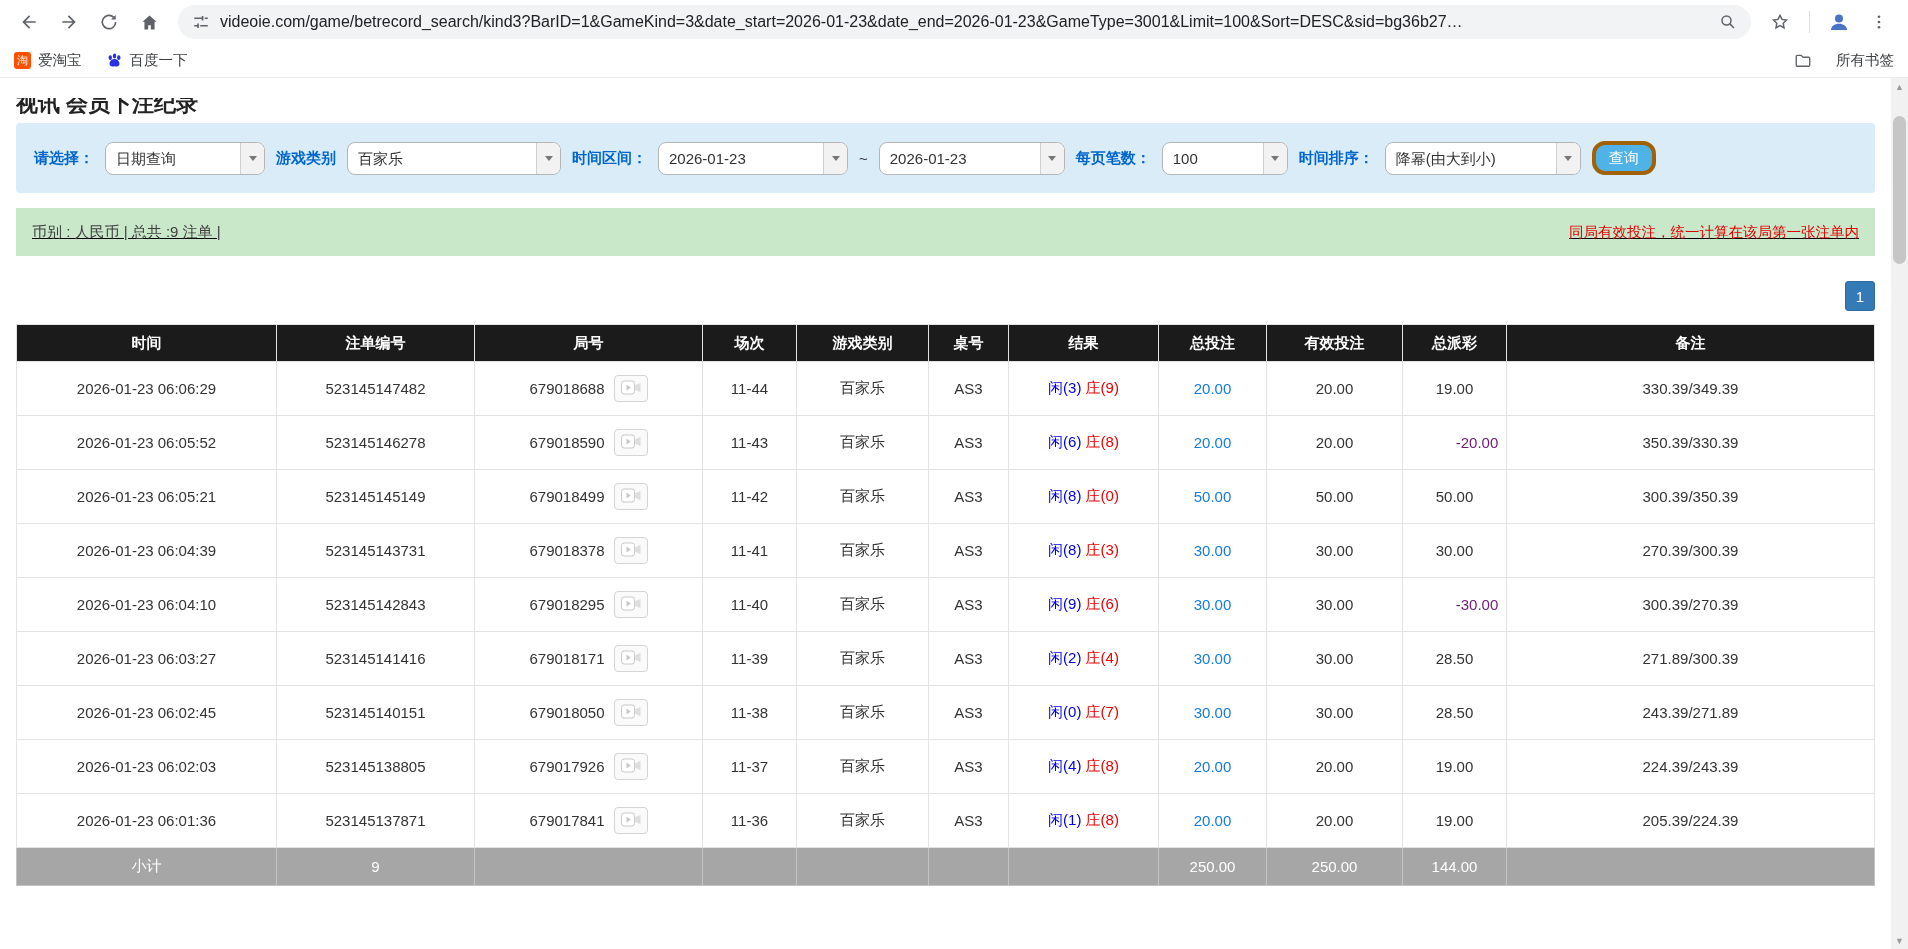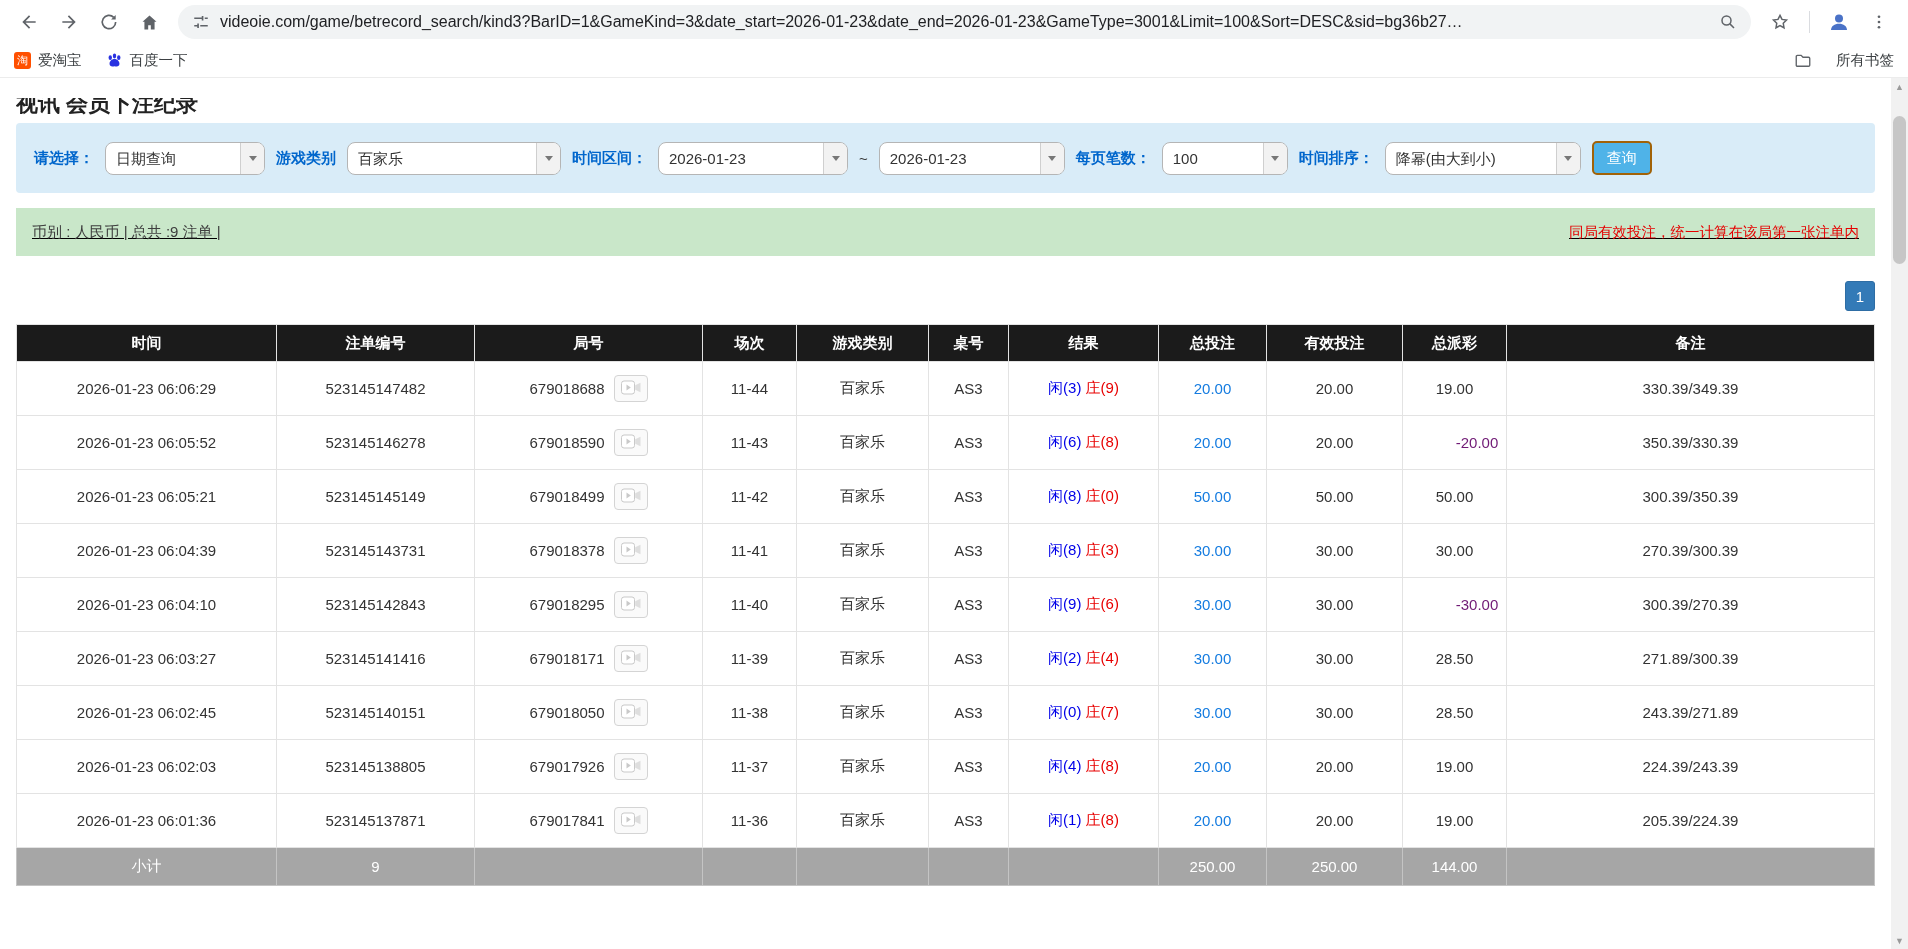--- a/index.html
+++ b/index.html
@@ -30,22 +30,22 @@
   .filter-bar { margin:7px 16px 0; background:#d9ecf8; border-radius:4px; height:70px;
     display:flex; align-items:center; padding:0 18px; gap:11px; font-size:15px; }
   .flabel { color:#0066cc; font-weight:bold; white-space:nowrap; }
   .combo { display:flex; align-items:stretch; height:33px; background:#fff;
     border:1px solid #b5b5b5; border-radius:8px; overflow:hidden; cursor:pointer; }
   .combo .val { padding:7px 10px 0; color:#333; flex:1; white-space:nowrap; overflow:hidden; font-size:15px; }
   .combo .arrow { width:24px; background:#f2f2f2; border-left:1px solid #cfcfcf;
     display:flex; align-items:center; justify-content:center; }
   .combo .arrow::after { content:""; border:4px solid transparent; border-top:5px solid #777; margin-top:5px; }
   .tilde { color:#333; }
-  .btn-query { height:34px; padding:0 13px; background:#4fb3e8; border:2px solid #a16207;
-    border-radius:5px; color:#fff; font-size:15px; cursor:pointer; }
+  .btn-query { height:34px; padding:0 13px; background:#4fb3e8; border:4px solid #a16207;
+    border-radius:13px; color:#fff; font-size:15px; cursor:pointer; }
 
   .summary-bar { margin:15px 16px 0; background:#c9e7c9; height:48px; display:flex;
     align-items:center; justify-content:space-between; padding:0 16px;text-decoration:underline; }
   .summary-left { color:#3e3e3e; font-size:15px; }
   .summary-right { color:#e60000; font-size:14.5px; }
 
   .pagination-top { display:flex; justify-content:flex-end; margin:25px 16px 13px; }
   .page-btn { width:30px; height:30px; background:#337ab7; color:#fff; border:1px solid #2e6da4;
     border-radius:3px; font-size:15px; display:flex; align-items:center; justify-content:center; cursor:pointer; }
 

